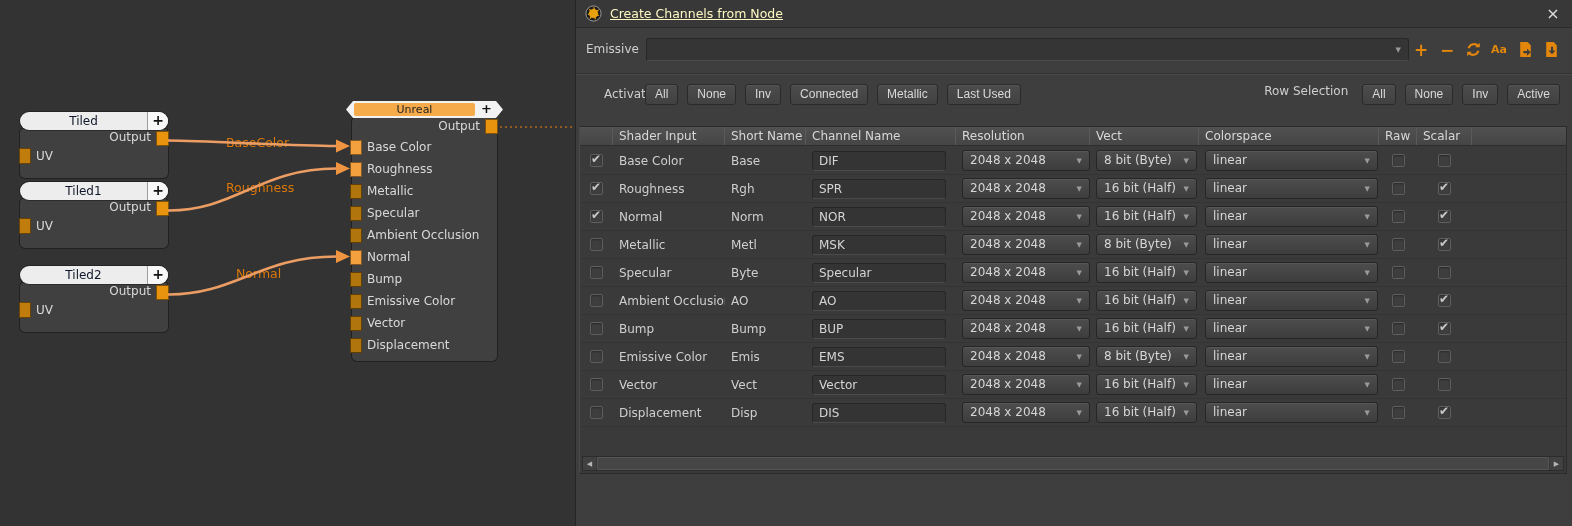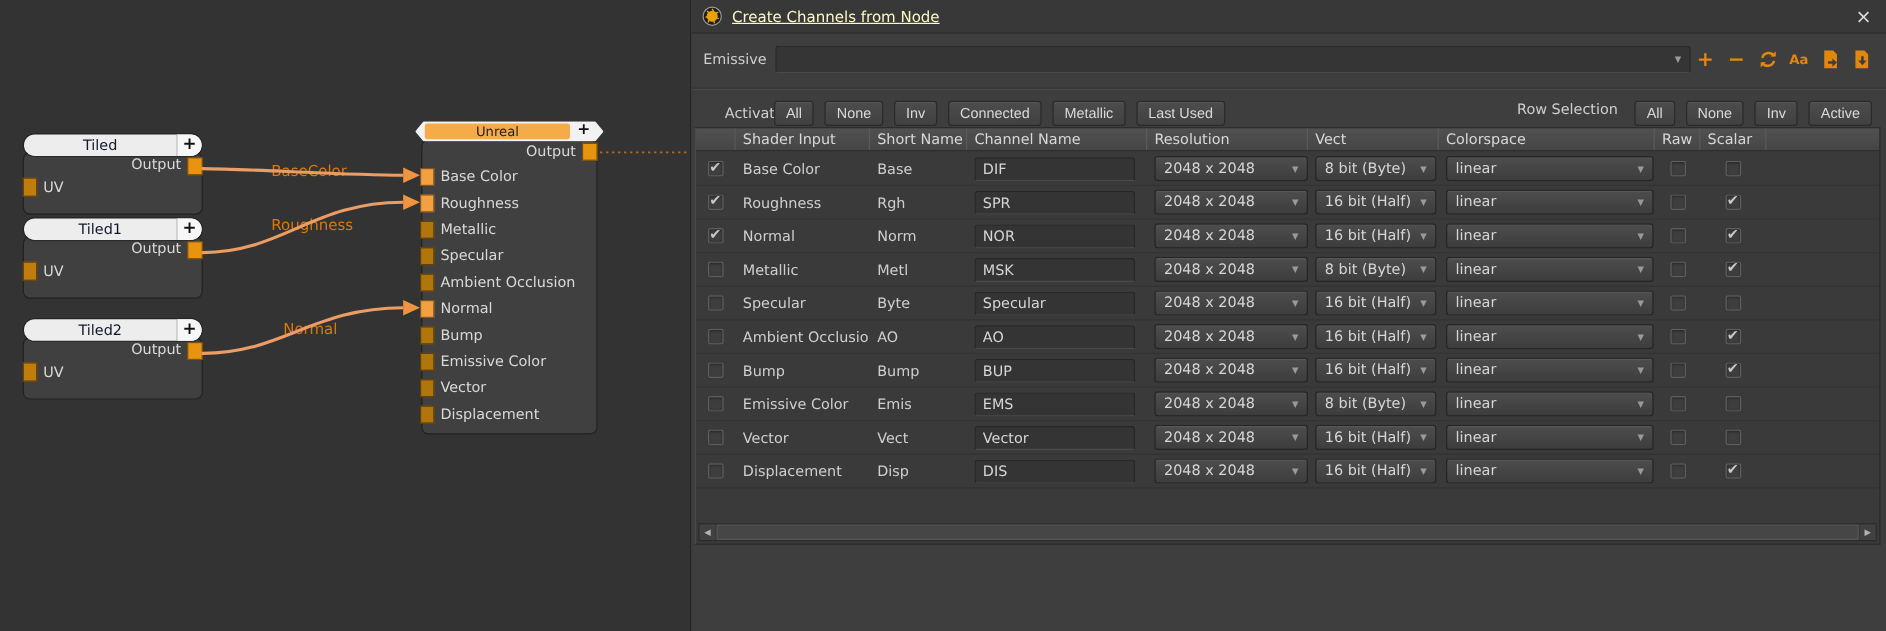--- a/index.html
+++ b/index.html
@@ -62,21 +62,21 @@
   #sep1 { position:absolute; left:0; right:0; top:73px; height:2px;
           border-top:1px solid #333; border-bottom:1px solid #484848; }
 
   #actions-row { position:absolute; left:0; top:84px; right:12px; height:22px; }
   #activate-label { position:absolute; left:28px; top:3px;text-align:center; }
   #activate-buttons { position:absolute; left:69px; top:0; display:flex; gap:9px; }
   #rowsel-group { position:absolute; right:0; top:0; display:flex; gap:9px; align-items:flex-start; }
   .btn { height:21px; padding:0 9px; background:linear-gradient(#4c4c4c,#414141); border:1px solid #2a2a2a;
          border-radius:3px; color:#d9d9d9; font-size:12px; line-height:19px; box-shadow:inset 0 1px rgba(255,255,255,.05); }
 
-  #table { position:absolute; left:3px; top:106px; width:988px; height:348px; background:#3a3a3a;
+  #table { position:absolute; left:3px; top:126px; width:988px; height:348px; background:#3a3a3a;
            border:1px solid #2b2b2b; border-left-color:#4a4a4a; }
   #thead { display:grid; grid-template-columns:33px 112px 81px 150px 134px 109px 180px 38px 55px 1fr;
            height:19px; background:linear-gradient(#515151,#454545); border-bottom:1px solid #2e2e2e; }
   .hcell { font-size:12px; color:#d8d8d8; line-height:18px; padding-left:6px; border-right:1px solid #5a5a5a;
            overflow:hidden; white-space:nowrap; }
   .hcell:last-child { border-right:none; }
   #tbody { position:absolute; left:0; right:0; top:20px; }
   .trow { display:grid; grid-template-columns:33px 112px 81px 150px 134px 109px 180px 38px 55px 1fr;
           height:28px; align-items:center; border-bottom:1px solid #343434; }
   .tcell { font-size:12px; color:#cfcfcf; padding-left:6px; overflow:hidden; white-space:nowrap; }

